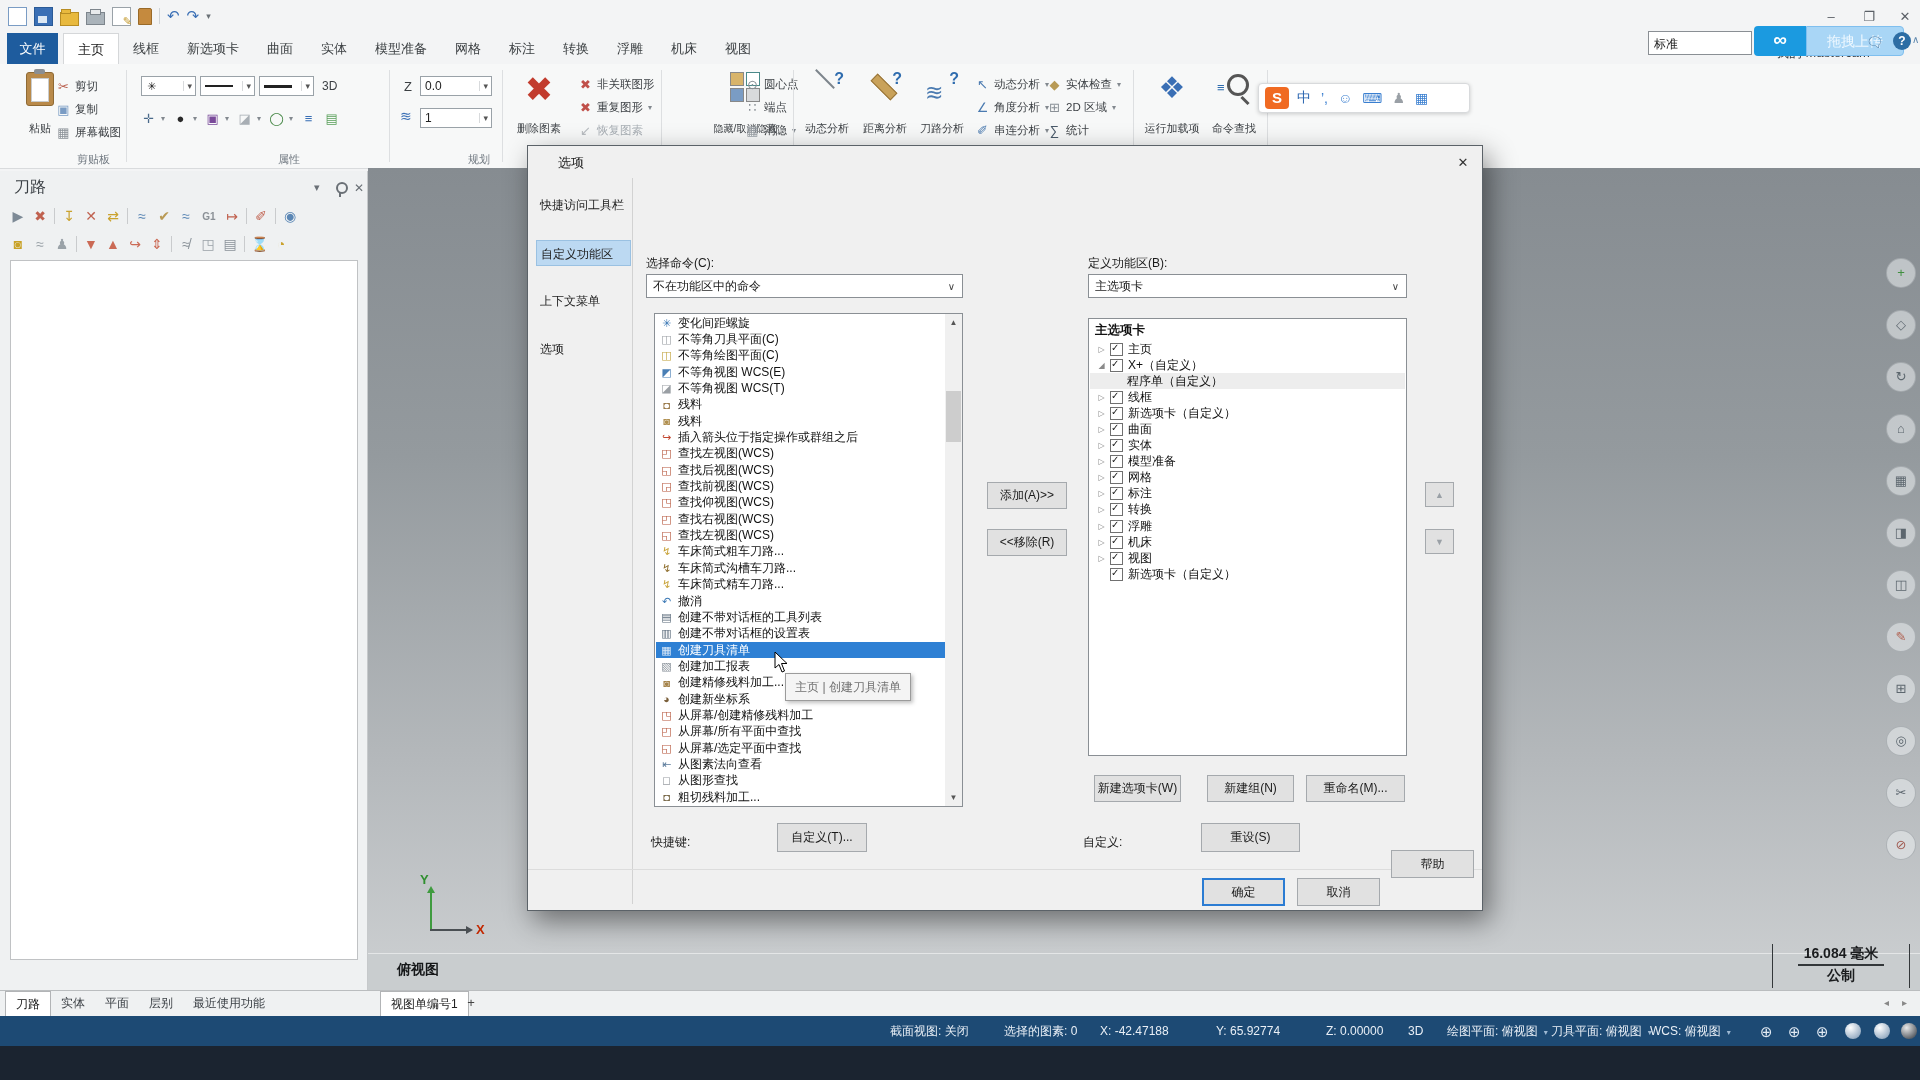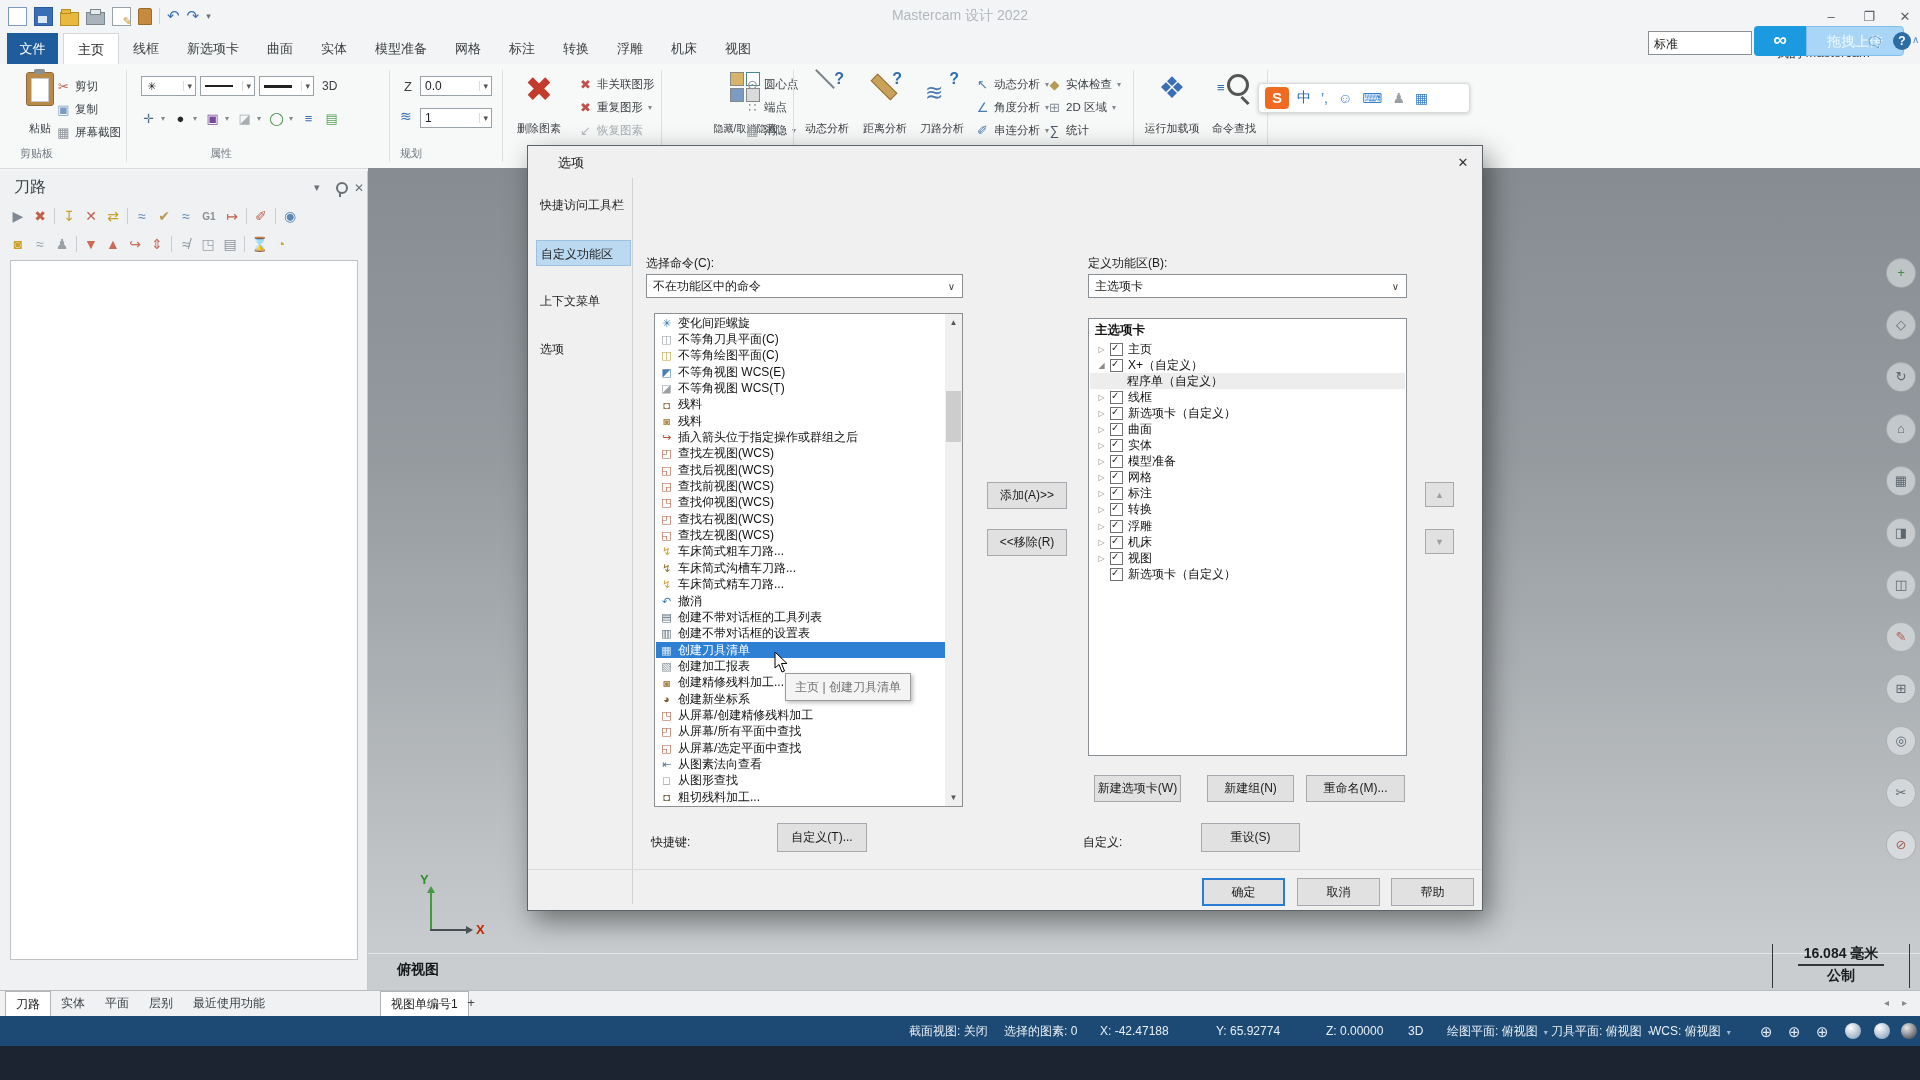--- a/index.html
+++ b/index.html
@@ -40,21 +40,21 @@
   #cloudbtn{left:1754px;top:26px;width:52px;height:30px;background:#1b9ae0;border-radius:4px 0 0 4px;
             color:#fff;text-align:center;line-height:28px;font-size:19px;font-weight:bold}
   #uploadpill{left:1806px;top:26px;width:98px;height:30px;background:#a9d6f6;border:1px solid #7fbfef;
             box-sizing:border-box;border-radius:0 4px 4px 0;color:#eef8ff;font-size:14px;text-align:center;line-height:28px}
   .tr-ico{top:34px;color:#5d87ad;font-size:14px}
   #helpico{left:1893px;top:32px;width:18px;height:18px;border-radius:50%;background:#2d6da4;color:#fff;
            text-align:center;line-height:18px;font-size:12px;font-weight:bold}
   
   #ribbon{left:0;top:64px;width:1920px;height:104px;background:#f7f8f8;border-bottom:1px solid #d9dbdd}
   .gsep{position:absolute;top:6px;width:1px;height:92px;background:#dddfe1}
-  .glabel{position:absolute;top:82px;font-size:11px;color:#707880;text-align:left}
+  .glabel{position:absolute;top:88px;font-size:11px;color:#707880;text-align:right}
   .bigbtn{position:absolute;top:8px;width:56px;height:64px;display:flex;flex-direction:column;align-items:center;justify-content:space-between}
   .bigbtn .cap{font-size:11px;color:#3b3f43;white-space:nowrap}
   .smallitem{position:absolute;height:20px;display:flex;align-items:center;gap:4px;font-size:11.5px;color:#3b3f43;white-space:nowrap}
   .smallitem .ig{font-size:13px;width:15px;text-align:center}
   .smallitem.caret::after{content:"▾";font-size:8px;color:#83898f;margin-left:1px}
   .smallitem.disabled{color:#a8aeb4}
   .combo{position:absolute;background:#fff;border:1px solid #9aa2a8;box-sizing:border-box;display:flex;align-items:center;font-size:12px;color:#222}
   .combo .arr{margin-left:auto;font-size:9px;color:#555;padding:0 3px;border-left:1px solid #d8dadc}
   .lnthin{width:28px;height:2px;background:#222;margin-left:4px}
   .lnthick{width:28px;height:3px;background:#222;margin-left:4px}
@@ -171,21 +171,20 @@
   .sphere{position:absolute;top:7px;width:16px;height:16px;border-radius:50%;
           background:radial-gradient(circle at 35% 30%,#ffffff,#9fb3c8 70%,#6e8299)}
   .sphere.dark{background:radial-gradient(circle at 35% 30%,#e8e8e8,#5a5f66 75%)}
   
   #taskbar{left:0;top:1046px;width:1920px;height:34px;background:#1b2430}
 </style>
 </head>
 <body>
 
 <div class="abs" id="titlebar">
-  <div class="abs" id="apptitle">Mastercam 设计 2022</div>
   <div class="qat">
     <span class="qi qi-page"></span>
     <span class="qi qi-save"></span>
     <span class="qi qi-open"></span>
     <span class="qi qi-print"></span>
     <span class="qi qi-edit"></span>
     <span class="qi qi-tag"></span>
     <span class="qsep"></span>
     <span class="glyphbtn">↶</span>
     <span class="glyphbtn">↷</span>
@@ -750,42 +749,42 @@
   <div class="btn" style="left:566px;top:629px;width:87px;height:27px">新建选项卡(W)</div>
   <div class="btn" style="left:679px;top:629px;width:87px;height:27px">新建组(N)</div>
   <div class="btn" style="left:778px;top:629px;width:99px;height:27px">重命名(M)...</div>
   <div class="dlabel" style="left:123px;top:688px">快捷键:</div>
   <div class="btn" style="left:249px;top:677px;width:90px;height:29px">自定义(T)...</div>
   <div class="dlabel" style="left:555px;top:688px">自定义:</div>
   <div class="btn" style="left:673px;top:677px;width:99px;height:29px">重设(S)</div>
   <div class="abs" id="dlgfootline"></div>
   <div class="btn default" style="left:674px;top:732px;width:83px;height:28px">确定</div>
   <div class="btn" style="left:769px;top:732px;width:83px;height:28px">取消</div>
-  <div class="btn" style="left:863px;top:732px;width:83px;height:28px">帮助</div>
+  <div class="btn" style="left:863px;top:704px;width:83px;height:28px">帮助</div>
 </div>
 
 <div class="abs" id="tabsbar">
   <div id="lefttabs">
 
   <div class="btab active">刀路</div>
       <div class="btab">实体</div>
       <div class="btab">平面</div>
       <div class="btab">层别</div>
       <div class="btab">最近使用功能</div>
     </div>
   <div class="abs" id="sheettab">视图单编号1</div>
   <div class="abs" id="addsheet">+</div>
   <div class="abs tarr" style="left:1884px">◂</div>
   <div class="abs tarr" style="left:1902px">▸</div>
 </div>
 
 <div class="abs" id="statusbar">
   <div>
 
-  <span class="seg" style="left: 890px; margin-left: 19px;">截面视图: 关闭</span>
+  <span class="seg" style="left: 890px;">截面视图: 关闭</span>
       <span class="seg" style="left: 1004px;">选择的图素: 0</span>
       <span class="seg" style="left: 1100px;">X:   -42.47188</span>
       <span class="seg" style="left: 1216px;">Y:   65.92774</span>
       <span class="seg" style="left: 1326px;">Z:   0.00000</span>
       <span class="seg" style="left: 1408px;">3D</span>
       <span class="seg caret" style="left: 1447px;">绘图平面: 俯视图</span>
       <span class="seg caret" style="left: 1551px;">刀具平面: 俯视图</span>
       <span class="seg caret" style="left: 1650px;">WCS: 俯视图</span>
     </div>
   <span class="globe" style="left:1760px">⊕</span>

